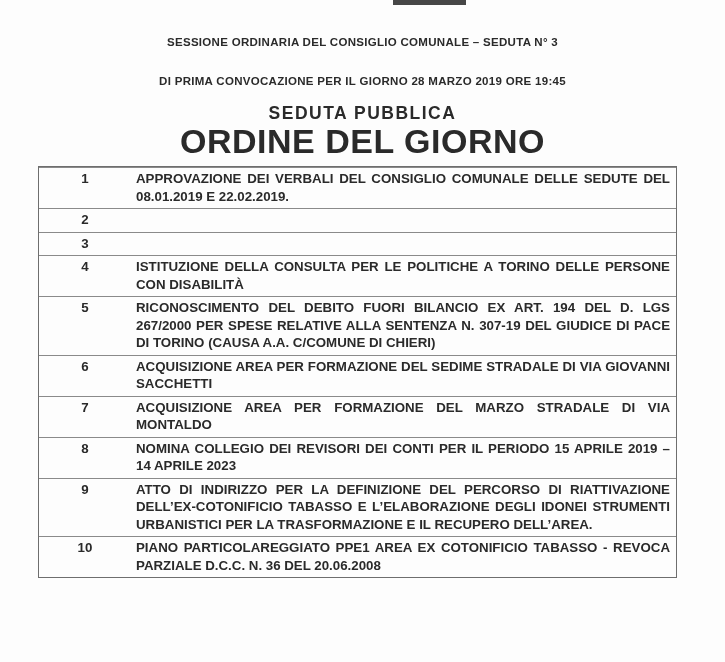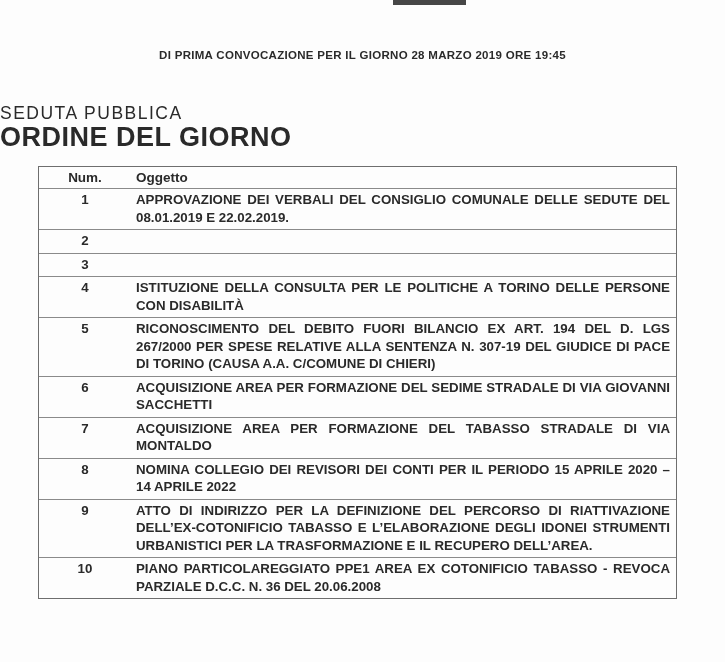--- a/index.html
+++ b/index.html
@@ -32,37 +32,38 @@
     position: absolute;
     top: 36px;
     left: 0;
     width: 100%;
     text-align: center;
     font-weight: bold;
     font-size: 11.5px;
     letter-spacing: 0.3px;
     line-height: 13px;
   }
-  .session-line2 { margin-top: 13px; }
+  .session-line2 { margin-top: 26px; }
   .meeting-type {
     position: absolute;
     top: 103px;
     left: 0;
     width: 100%;
-    text-align: left;
+    text-align: center;
     font-size: 17.5px;
-    font-weight: 400;
+    font-weight: 700;
     letter-spacing: 1.5px;
   }
   .doc-title {
     position: absolute;
     top: 122px;
     left: 0;
     width: 100%;
-    font-size: 27px;
+    text-align: center;
+    font-size: 34px;
     font-weight: bold;
     letter-spacing: 0.5px;
   }
   .agenda-table {
     position: absolute;
     left: 38px;
     top: 166px;
     width: 639px;
     border: 1px solid var(--table-border);
     background: transparent;
@@ -94,32 +95,29 @@
   }
 </style>
 </head>
 <body>
 
 <div>
 
   <div class="top-mark"></div>
 
   <div class="session-block">
+    <div>SESSIONE ORDINARIA DEL CONSIGLIO COMUNALE – SEDUTA N° 3</div>
     <div class="session-line2">DI PRIMA CONVOCAZIONE PER IL GIORNO 28 MARZO 2019 ORE 19:45</div>
   </div>
 
   <div class="meeting-type">SEDUTA PUBBLICA</div>
 
   <div class="doc-title">ORDINE DEL GIORNO</div>
 
   <div class="agenda-table">
-    <div class="thead">
-      <div class="cell-num">Num.</div>
-      <div class="cell-obj" style="text-align:left;">Oggetto</div>
-    </div>
     <div>
         <div class="trow">
           <div class="cell-num">1</div>
           <div class="cell-obj">APPROVAZIONE DEI VERBALI DEL CONSIGLIO COMUNALE DELLE SEDUTE DEL 08.01.2019 E 22.02.2019.</div>
         </div>
         <div class="trow">
           <div class="cell-num">2</div>
         </div>
         <div class="trow">
           <div class="cell-num">3</div>
@@ -131,25 +129,25 @@
         <div class="trow">
           <div class="cell-num">5</div>
           <div class="cell-obj">RICONOSCIMENTO DEL DEBITO FUORI BILANCIO EX ART. 194 DEL D. LGS 267/2000 PER SPESE RELATIVE ALLA SENTENZA N. 307-19 DEL GIUDICE DI PACE DI TORINO (CAUSA A.A. C/COMUNE DI CHIERI)</div>
         </div>
         <div class="trow">
           <div class="cell-num">6</div>
           <div class="cell-obj">ACQUISIZIONE AREA PER FORMAZIONE DEL SEDIME STRADALE DI VIA GIOVANNI SACCHETTI</div>
         </div>
         <div class="trow">
           <div class="cell-num">7</div>
-          <div class="cell-obj">ACQUISIZIONE AREA PER FORMAZIONE DEL TABASSO STRADALE DI VIA MONTALDO</div>
+          <div class="cell-obj">ACQUISIZIONE AREA PER FORMAZIONE DEL MARZO STRADALE DI VIA MONTALDO</div>
         </div>
         <div class="trow">
           <div class="cell-num">8</div>
-          <div class="cell-obj">NOMINA COLLEGIO DEI REVISORI DEI CONTI PER IL PERIODO 15 APRILE 2020 – 14 APRILE 2022</div>
+          <div class="cell-obj">NOMINA COLLEGIO DEI REVISORI DEI CONTI PER IL PERIODO 15 APRILE 2019 – 14 APRILE 2023</div>
         </div>
         <div class="trow">
           <div class="cell-num">9</div>
           <div class="cell-obj">ATTO DI INDIRIZZO PER LA DEFINIZIONE DEL PERCORSO DI RIATTIVAZIONE DELL’EX-COTONIFICIO TABASSO E L’ELABORAZIONE DEGLI IDONEI STRUMENTI URBANISTICI PER LA TRASFORMAZIONE E IL RECUPERO DELL’AREA.</div>
         </div>
         <div class="trow">
           <div class="cell-num">10</div>
           <div class="cell-obj">PIANO PARTICOLAREGGIATO PPE1 AREA EX COTONIFICIO TABASSO - REVOCA PARZIALE D.C.C. N. 36 DEL 20.06.2008</div>
         </div>
       </div>

